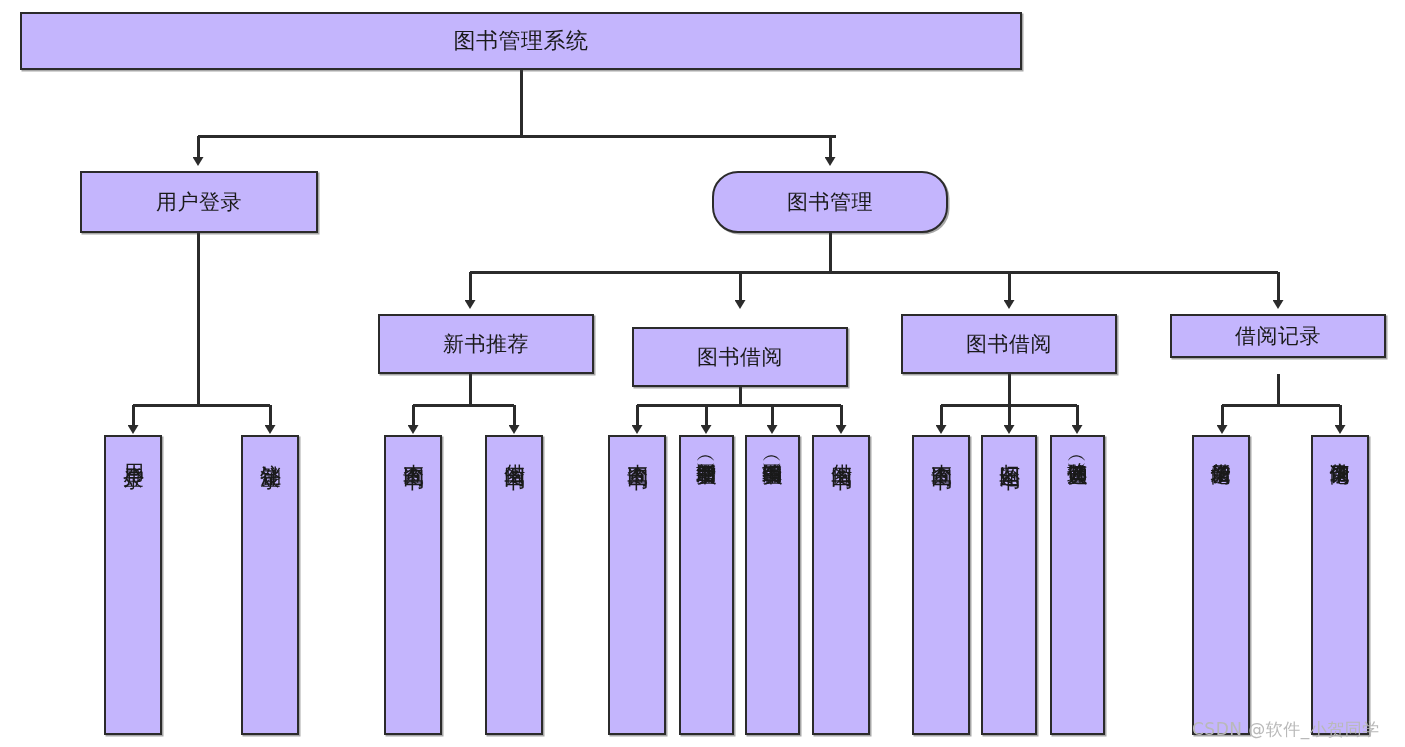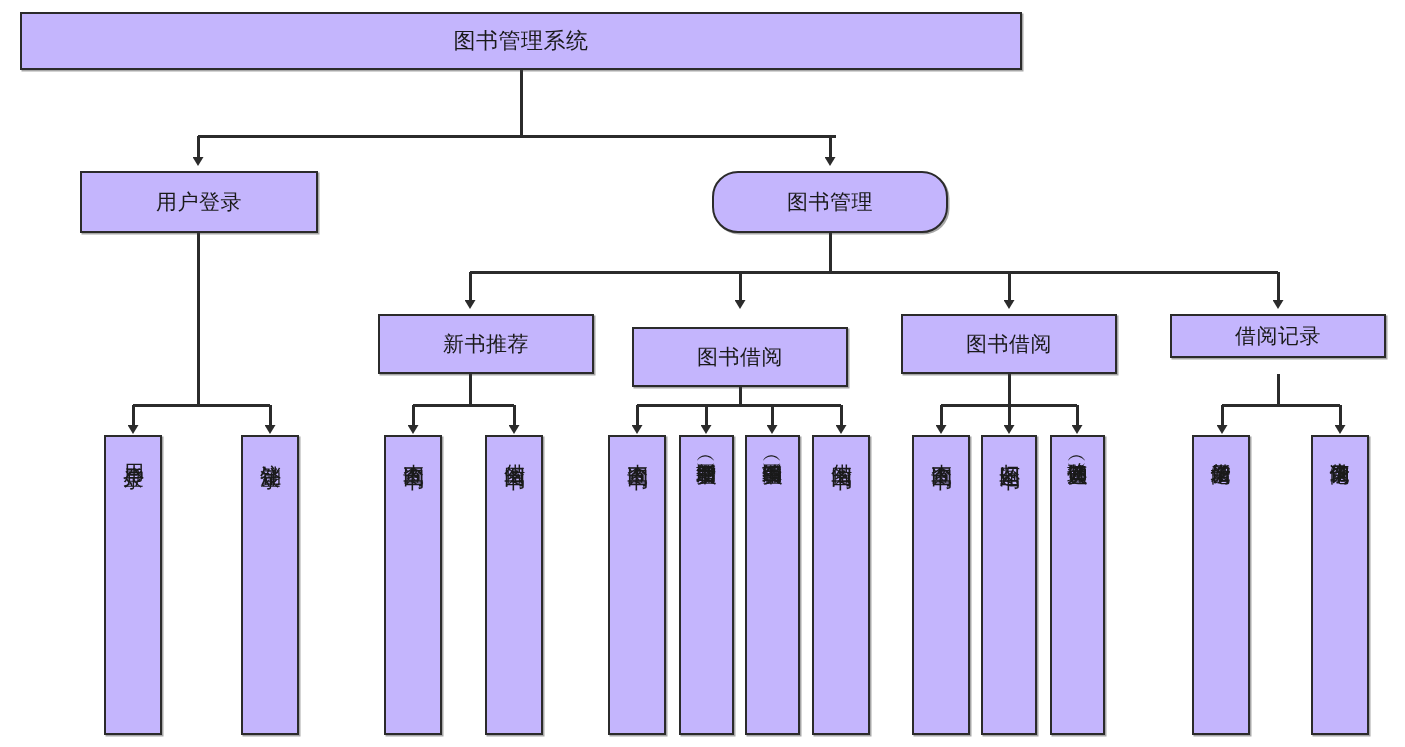--- a/index.html
+++ b/index.html
@@ -189,14 +189,15 @@
     <span class="label">确认归还（管理员）</span>
   </div>
 
   <div class="node leaf tall" style="left:1192px; top:435px; width:58px; height:300px;">
     <span class="label">新增借阅记录</span>
   </div>
   <div class="node leaf tall" style="left:1311px; top:435px; width:58px; height:300px;">
     <span class="label">查询借阅记录</span>
   </div>
 
+  <div class="watermark" style="left:1192px; top:718px;">CSDN @软件_小贺同学</div>
 
 </div>
 
 </body></html>

